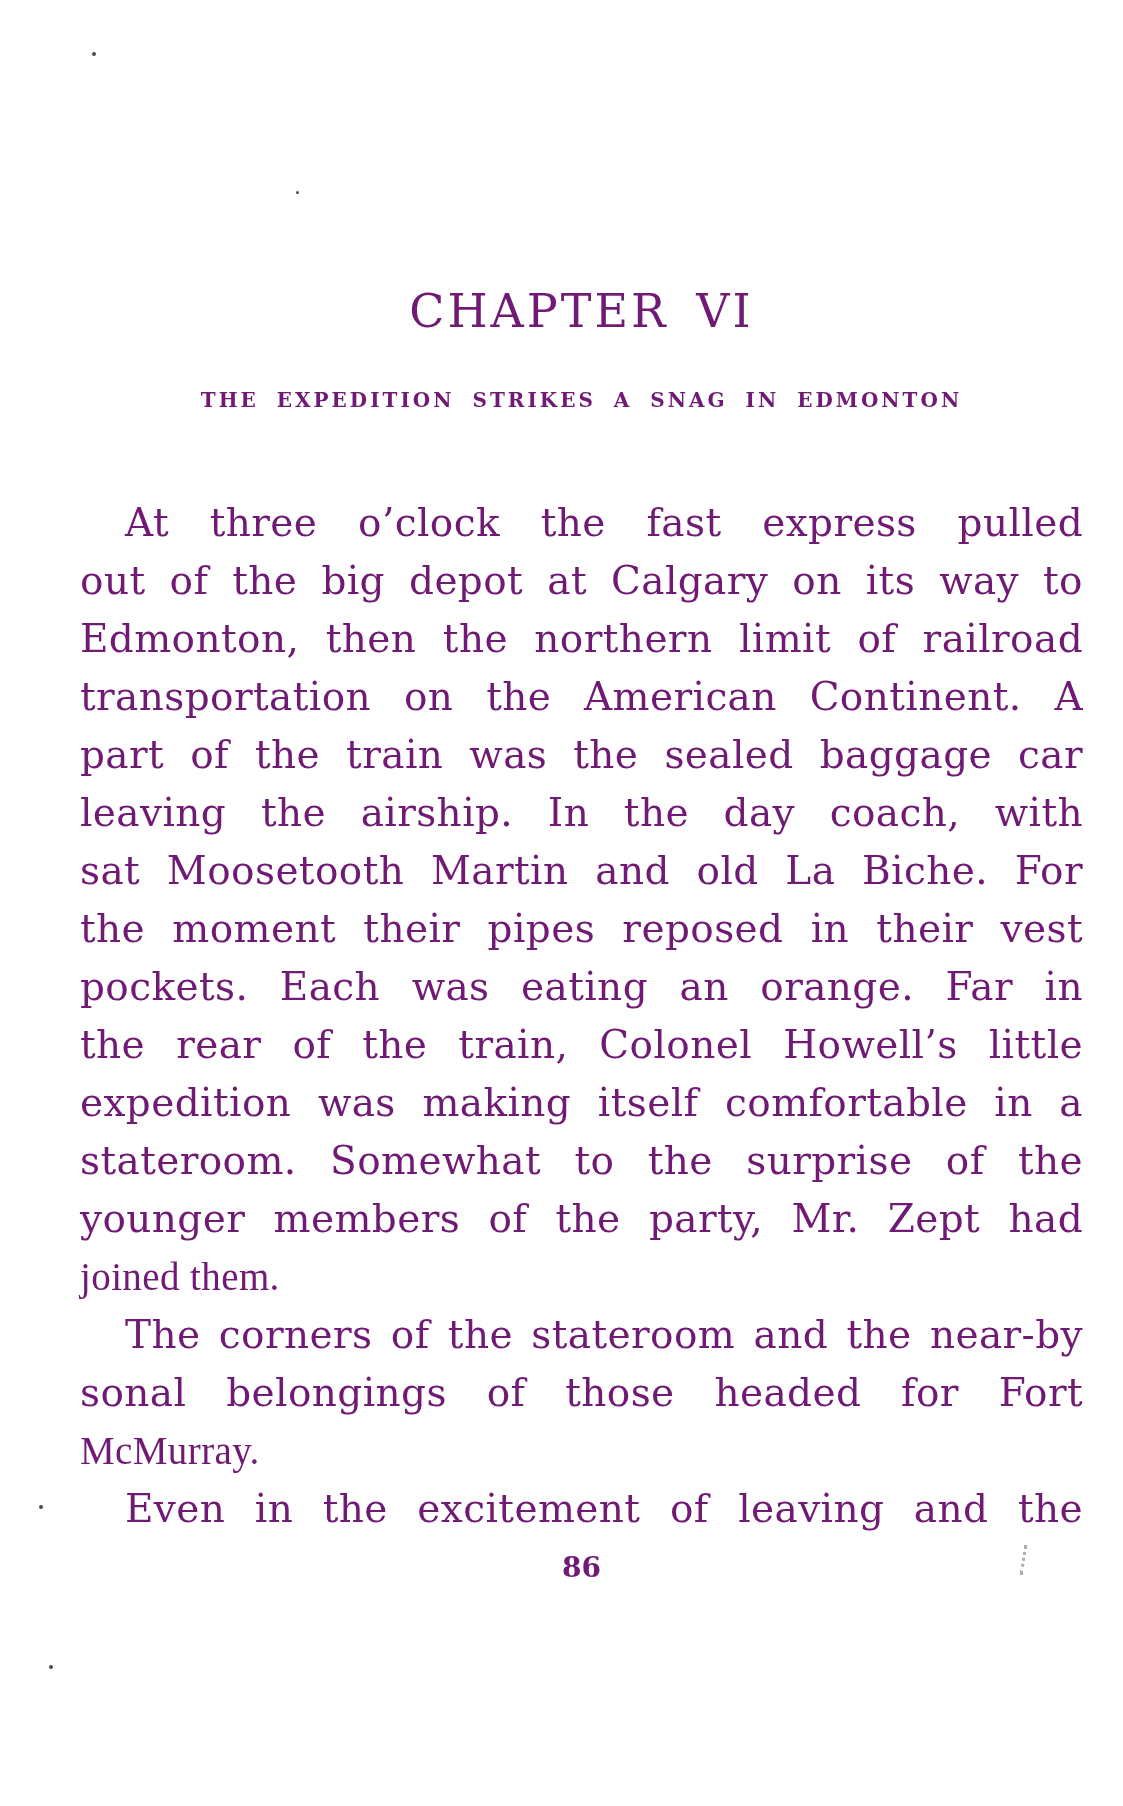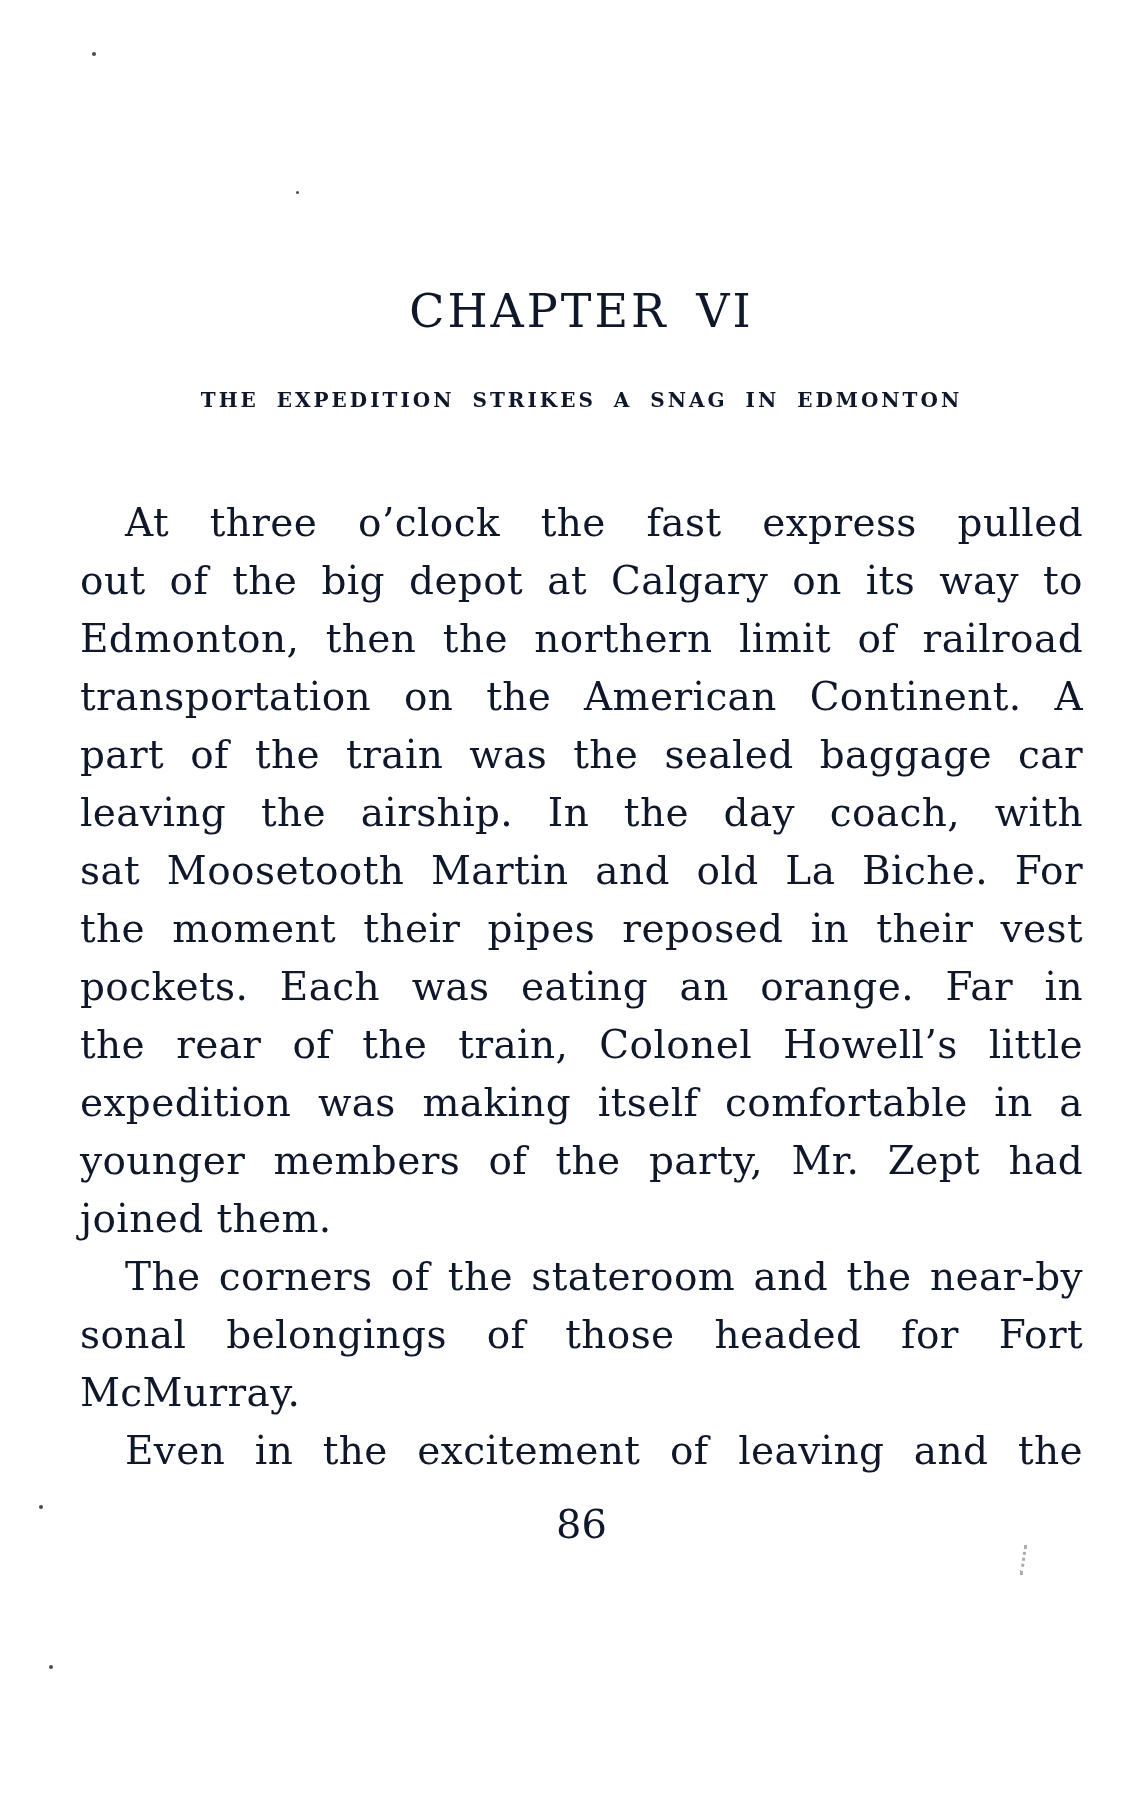--- a/index.html
+++ b/index.html
@@ -7,21 +7,21 @@
     padding: 0;
     background: #ffffff;
   }
   .page {
     position: relative;
     width: 1123px;
     height: 1806px;
     background: #ffffff;
     overflow: hidden;
     font-family: "DejaVu Serif", serif;
-    color: #0f172a;
+    color: #701a75;
   }
   .content {
     position: relative;
     margin-left: 80px;
     width: 1003px;
   }
   h1.chapter {
     margin: 288px 0 0 0;
     font-size: 46px;
     font-weight: normal;
@@ -54,26 +54,28 @@
     text-align: justify;
     text-align-last: justify;
     overflow: visible;
   }
   .line.indent {
     padding-left: 45px;
   }
   .line.flush {
     text-align: left;
     text-align-last: left;
+    font-family: Liberation Serif, serif;
   }
   .page-number {
-    margin-top: 24px;
-    font-size: 40px;
+    margin-top: 16px;
+    font-size: 28px;
     line-height: 1;
     text-align: center;
+    font-weight: bold;
   }
   .speck {
     position: absolute;
     background: #4a4a4a;
     border-radius: 50%;
   }
   .speck.s1 { left: 92px;  top: 52px;   width: 4px; height: 4px; }
   .speck.s2 { left: 296px; top: 191px;  width: 3px; height: 3px; }
   .speck.s3 { left: 39px;  top: 1505px; width: 4px; height: 4px; }
   .speck.s4 { left: 49px;  top: 1665px; width: 4px; height: 4px; }
@@ -111,20 +113,21 @@
           <div class="line">out of the big depot at Calgary on its way to</div>
           <div class="line">Edmonton, then the northern limit of railroad</div>
           <div class="line">transportation on the American Continent.  A</div>
           <div class="line">part of the train was the sealed baggage car</div>
           <div class="line">leaving the airship.  In the day coach, with</div>
           <div class="line">sat Moosetooth Martin and old La Biche.  For</div>
           <div class="line">the moment their pipes reposed in their vest</div>
           <div class="line">pockets.  Each was eating an orange.  Far in</div>
           <div class="line">the rear of the train, Colonel Howell’s little</div>
           <div class="line">expedition was making itself comfortable in a</div>
+          <div class="line">stateroom.  Somewhat to the surprise of the</div>
           <div class="line">younger members of the party, Mr. Zept had</div>
           <div class="line flush">joined them.</div>
         </div>
         <div class="paragraph">
           <div class="line indent">The corners of the stateroom and the near-by</div>
           <div class="line">sonal belongings of those headed for Fort</div>
           <div class="line flush">McMurray.</div>
         </div>
         <div class="paragraph">
           <div class="line indent">Even in the excitement of leaving and the</div>

